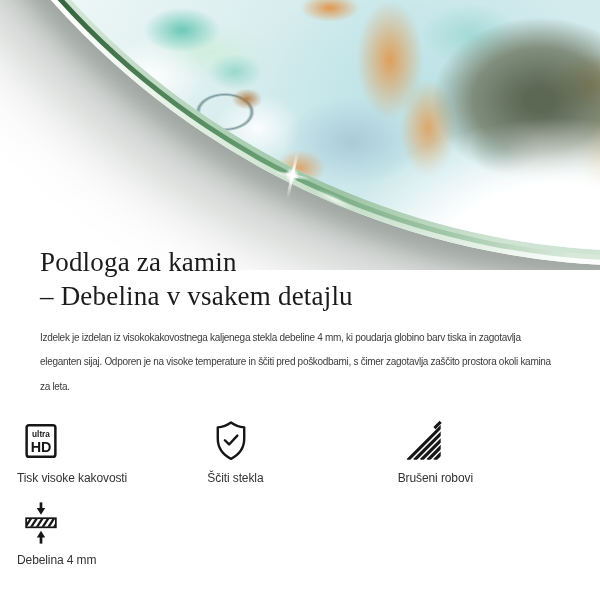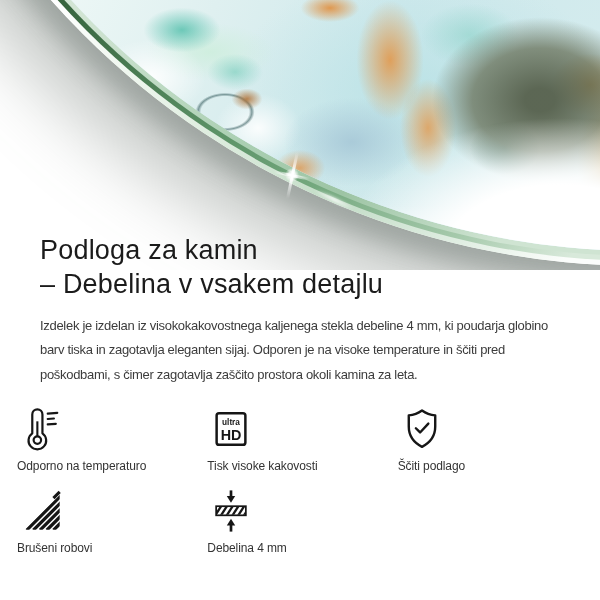--- a/index.html
+++ b/index.html
@@ -61,24 +61,24 @@
   .sparkle{position:absolute;left:268px;top:151px;width:48px;height:48px;transform:rotate(12deg);}
   .sparkle .ray-v{position:absolute;left:22.5px;top:0;width:3px;height:48px;background:linear-gradient(to bottom,rgba(255,255,255,0),#fff 45%,#fff 55%,rgba(255,255,255,0));filter:blur(0.4px);}
   .sparkle .ray-h{position:absolute;left:6px;top:22.5px;width:36px;height:3px;background:linear-gradient(to right,rgba(255,255,255,0),#fff 45%,#fff 55%,rgba(255,255,255,0));filter:blur(0.4px);}
   .sparkle .core{position:absolute;left:17px;top:17px;width:14px;height:14px;border-radius:50%;
     background:radial-gradient(circle,#ffffff 0%,rgba(255,255,255,0.85) 35%,rgba(255,255,255,0) 72%);}
   .glint{position:absolute;left:312px;top:196px;width:44px;height:7px;border-radius:4px;transform:rotate(26deg);
     background:radial-gradient(closest-side,rgba(255,255,255,0.9),rgba(255,255,255,0));filter:blur(1px);}
 
   
   .content{position:absolute;top:233px;left:0;width:600px;}
-  .title{margin:0 40px;font-family:Liberation Sans, sans-serif;font-weight:400;
+  .title{margin:12px 40px;font-family:Liberation Serif, serif;font-weight:400;
     font-size:27px;line-height:34px;color:#1b1b1b;letter-spacing:0.2px;}
   .title span{display:block;}
-  .desc{margin:13px 40px 0 40px;max-width:525px;font-size:13px;line-height:24.4px;
+  .desc{margin:13px 40px 0 40px;max-width:525px;font-size:10px;line-height:24.4px;
     letter-spacing:-0.3px;color:#3c3c3c;}
 
   
   .features{margin:18px 12px 0 17px;display:grid;grid-template-columns:repeat(3,1fr);row-gap:14px;}
   .feature{display:flex;flex-direction:column;}
   .feature-icon{width:48px;height:48px;display:flex;align-items:center;justify-content:center;}
   .feature-icon svg{display:block;}
   .feature-label{margin-top:6px;font-size:12px;letter-spacing:-0.1px;color:#333333;white-space:nowrap;}
   .stroke{fill:none;stroke:#161616;}
 </style>
@@ -102,55 +102,40 @@
 <div class="content">
   <h1 class="title">
     <span>Podloga za kamin</span>
     <span>– Debelina v vsakem detajlu</span>
   </h1>
 
   <p class="desc">Izdelek je izdelan iz visokokakovostnega kaljenega stekla debeline 4 mm, ki poudarja globino barv tiska in zagotavlja eleganten sijaj. Odporen je na visoke temperature in ščiti pred poškodbami, s čimer zagotavlja zaščito prostora okoli kamina za leta.</p>
 
   <div class="features">
 
-    <div class="feature">
-      <div class="feature-icon">
-        <svg width="46" height="46" viewBox="0 0 48 48">
-          <path class="stroke" stroke-width="2.3" stroke-linejoin="round" d="M25.5 28.5 V8.8 a5.3 5.3 0 0 0 -10.6 0 V28.5 a9.2 9.2 0 1 0 10.6 0 Z"></path>
-          <circle class="stroke" stroke-width="2.3" cx="20.2" cy="35.6" r="3.9"></circle>
-          <line class="stroke" stroke-width="2.2" x1="20.2" y1="31.4" x2="20.2" y2="16"></line>
-          <g class="stroke" stroke-width="2.2" stroke-linecap="round">
-            <line x1="31" y1="8" x2="41" y2="7.2"></line>
-            <line x1="31" y1="13.6" x2="37.5" y2="13.1"></line>
-            <line x1="31" y1="19.2" x2="39.5" y2="18.6"></line>
-          </g>
-        </svg>
-      </div>
-      <div class="feature-label">Odporno na temperaturo</div>
-    </div>
 
     <div class="feature">
       <div class="feature-icon">
         <svg width="46" height="46" viewBox="0 0 48 48">
           <rect class="stroke" stroke-width="2.6" x="9" y="7.5" width="30" height="33" rx="2.5"></rect>
           <text x="24" y="19.5" text-anchor="middle" font-family="Liberation Sans, sans-serif" font-size="8.6" font-weight="700" fill="#161616">ultra</text>
           <text x="24" y="35" text-anchor="middle" font-family="Liberation Sans, sans-serif" font-size="15" font-weight="700" fill="#161616">HD</text>
         </svg>
       </div>
       <div class="feature-label">Tisk visoke kakovosti</div>
     </div>
 
     <div class="feature">
       <div class="feature-icon">
         <svg width="46" height="46" viewBox="0 0 48 48">
           <path class="stroke" stroke-width="2.5" stroke-linejoin="round" d="M24 4.6 C20 7.4 15.2 9.2 10.2 9.8 V21.5 C10.2 31.2 16 38.6 24 42.6 C32 38.6 37.8 31.2 37.8 21.5 V9.8 C32.8 9.2 28 7.4 24 4.6 Z"></path>
           <path class="stroke" stroke-width="2.5" stroke-linecap="round" stroke-linejoin="round" d="M17.6 23.2 L22 27.6 L30.6 18.4"></path>
         </svg>
       </div>
-      <div class="feature-label">Ščiti podlago</div>
+      <div class="feature-label">Ščiti stekla</div>
     </div>
 
 
     <div class="feature">
       <div class="feature-icon">
         <svg width="46" height="46" viewBox="0 0 48 48">
           <defs>
               <clipPath id="triclip">
                 <path d="M7 43.5 L43.5 7 L43.5 43.5 Z"></path>
               </clipPath>

